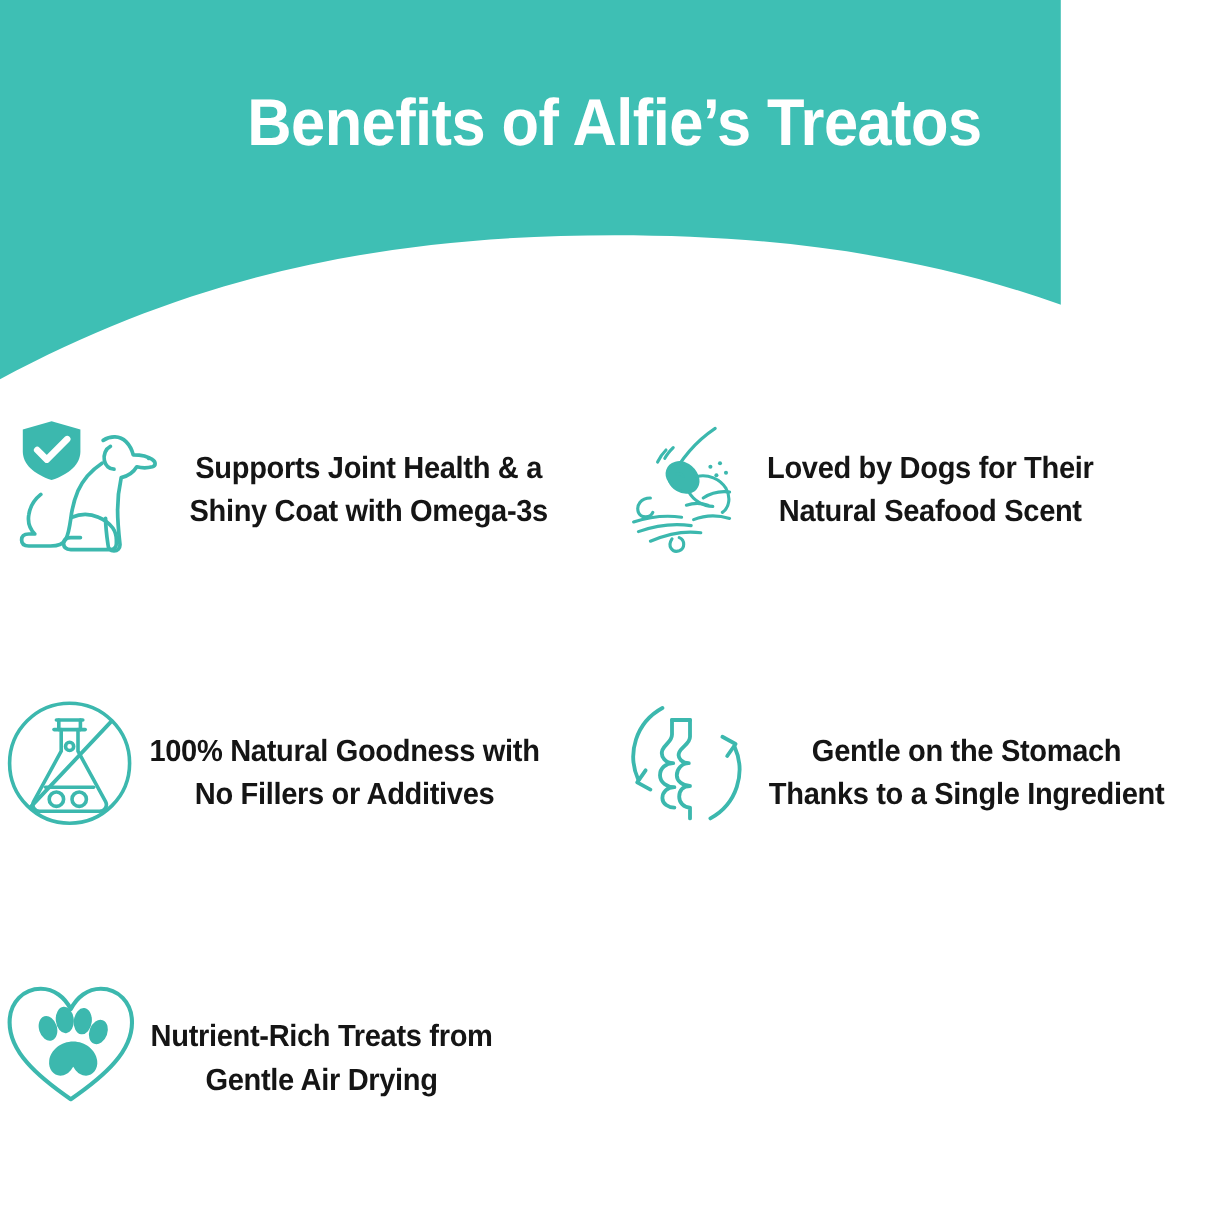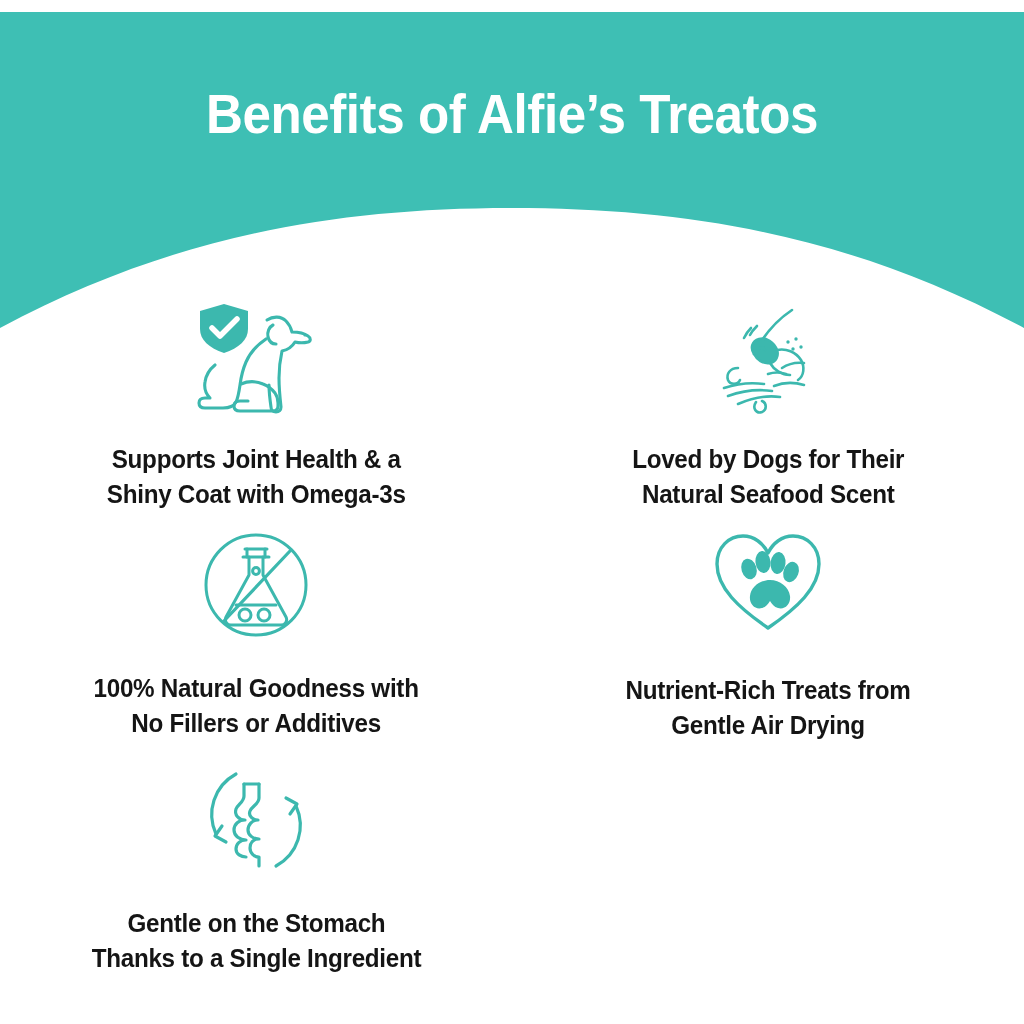--- a/index.html
+++ b/index.html
@@ -16,22 +16,22 @@
     width: 1024px;
     height: 1024px;
     overflow: hidden;
     background: #ffffff;
   }
 
   
   .header-band {
     position: absolute;
     left: 0;
-    top: 12px;
-    width: 1024px;
+    top: 0;
+    width: 884px;
     height: 330px;
     overflow: hidden;
   }
   .header-band svg.band-shape {
     position: absolute;
     left: 0;
     top: 0;
     display: block;
   }
   .header-title {
@@ -58,21 +58,21 @@
     top: 282px;
     width: 1024px;
     display: grid;
     grid-template-columns: 1fr 1fr;
     grid-template-rows: 235px 235px 235px;
     column-gap: 0;
     row-gap: 0;
   }
   .cell {
     display: flex;
-    flex-direction: column;
+    flex-direction: row;
     align-items: center;
     justify-content: flex-start;
   }
   .icon-wrap {
     height: 130px;
     display: flex;
     align-items: center;
     justify-content: center;
     margin-top: 8px;
   }
@@ -232,20 +232,58 @@
             <path d="M26,94 L92,24" stroke-width="3.2"></path>
           </g>
         </svg>
       </div>
       <div class="benefit-text">
         <span class="line">100% Natural Goodness with</span>
         <span class="line">No Fillers or Additives</span>
       </div>
     </div>
 
+    <div class="cell row-2">
+      <div class="icon-wrap">
+        <svg width="120" height="116" viewBox="0 0 120 116" aria-hidden="true">
+          <g fill="none" stroke="#3CB8AE" stroke-width="3.2" stroke-linecap="round" stroke-linejoin="round">
+
+            <path d="M20,72 C10,50 18,24 40,12"></path>
+            <path d="M100,44 C110,66 102,92 80,104"></path>
+
+            <path d="M26,64 L19,74 L30,80"></path>
+            <path d="M94,52 L101,42 L90,36"></path>
+
+            <path d="M48,22 L48,34
+                     C48,40 42,42 40,47
+                     C38,53 43,58 49,58
+                     C43,58 38,62 38,68
+                     C38,74 44,78 50,78
+                     C44,78 40,82 40,87
+                     C40,92 45,95 50,95"></path>
+
+            <path d="M63,22 L63,36
+                     C63,42 56,44 54,49
+                     C52,54 57,58 62,58
+                     C56,58 52,63 52,68
+                     C52,73 57,77 63,77
+                     C57,77 54,81 54,86
+                     C54,91 58,95 63,95
+                     L63,104"></path>
+
+            <path d="M48,22 L63,22"></path>
+          </g>
+        </svg>
+      </div>
+      <div class="benefit-text">
+        <span class="line">Gentle on the Stomach</span>
+        <span class="line">Thanks to a Single Ingredient</span>
+      </div>
+    </div>
+
     <div class="cell row-3">
       <div class="icon-wrap">
         <svg width="118" height="110" viewBox="0 0 118 110" aria-hidden="true">
 
           <path d="M59,100
                    C30,80 8,60 8,36
                    C8,19 20,8 34,8
                    C45,8 54,15 59,25
                    C64,15 73,8 84,8
                    C98,8 110,19 110,36
@@ -265,53 +303,15 @@
                      c1,-9 10,-16 20,-16 Z"></path>
           </g>
         </svg>
       </div>
       <div class="benefit-text">
         <span class="line">Nutrient-Rich Treats from</span>
         <span class="line">Gentle Air Drying</span>
       </div>
     </div>
 
-    <div class="cell row-2">
-      <div class="icon-wrap">
-        <svg width="120" height="116" viewBox="0 0 120 116" aria-hidden="true">
-          <g fill="none" stroke="#3CB8AE" stroke-width="3.2" stroke-linecap="round" stroke-linejoin="round">
-
-            <path d="M20,72 C10,50 18,24 40,12"></path>
-            <path d="M100,44 C110,66 102,92 80,104"></path>
-
-            <path d="M26,64 L19,74 L30,80"></path>
-            <path d="M94,52 L101,42 L90,36"></path>
-
-            <path d="M48,22 L48,34
-                     C48,40 42,42 40,47
-                     C38,53 43,58 49,58
-                     C43,58 38,62 38,68
-                     C38,74 44,78 50,78
-                     C44,78 40,82 40,87
-                     C40,92 45,95 50,95"></path>
-
-            <path d="M63,22 L63,36
-                     C63,42 56,44 54,49
-                     C52,54 57,58 62,58
-                     C56,58 52,63 52,68
-                     C52,73 57,77 63,77
-                     C57,77 54,81 54,86
-                     C54,91 58,95 63,95
-                     L63,104"></path>
-
-            <path d="M48,22 L63,22"></path>
-          </g>
-        </svg>
-      </div>
-      <div class="benefit-text">
-        <span class="line">Gentle on the Stomach</span>
-        <span class="line">Thanks to a Single Ingredient</span>
-      </div>
-    </div>
-
 
   </div>
 </div>
 
 </body></html>

